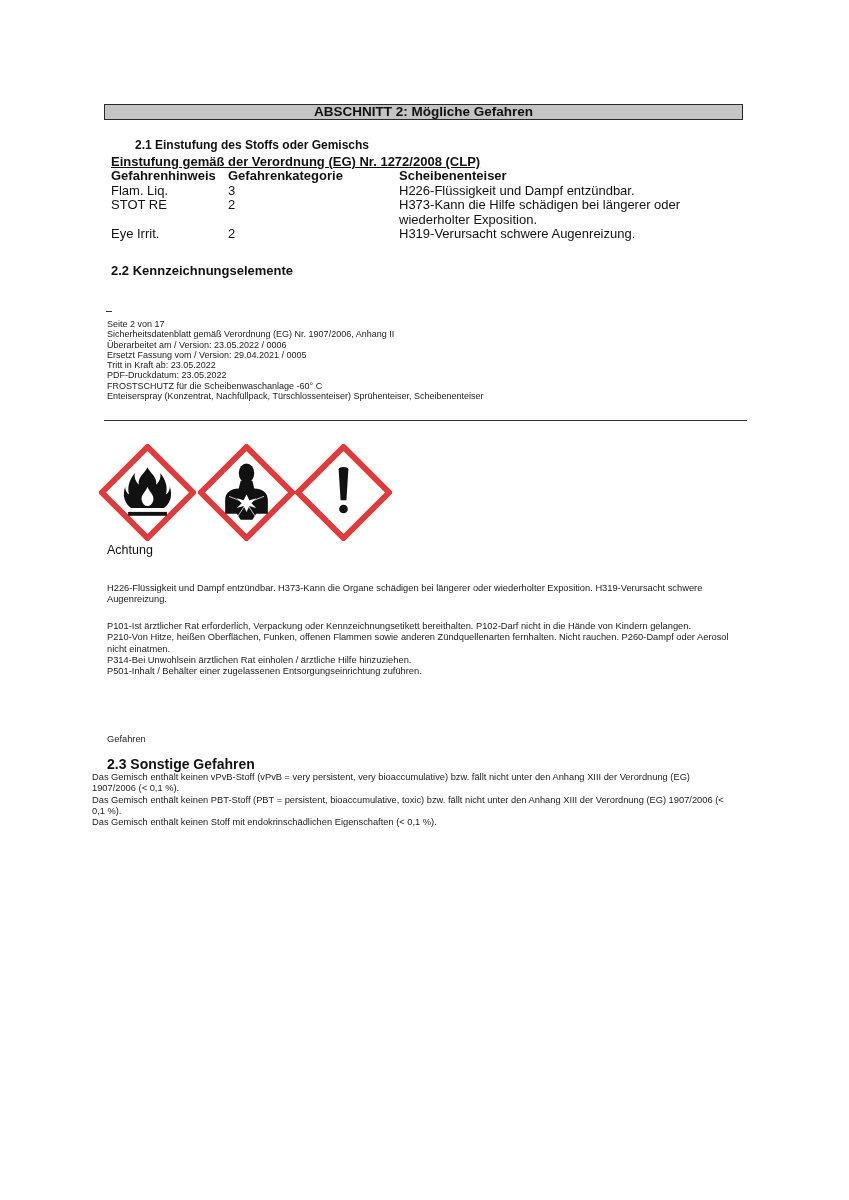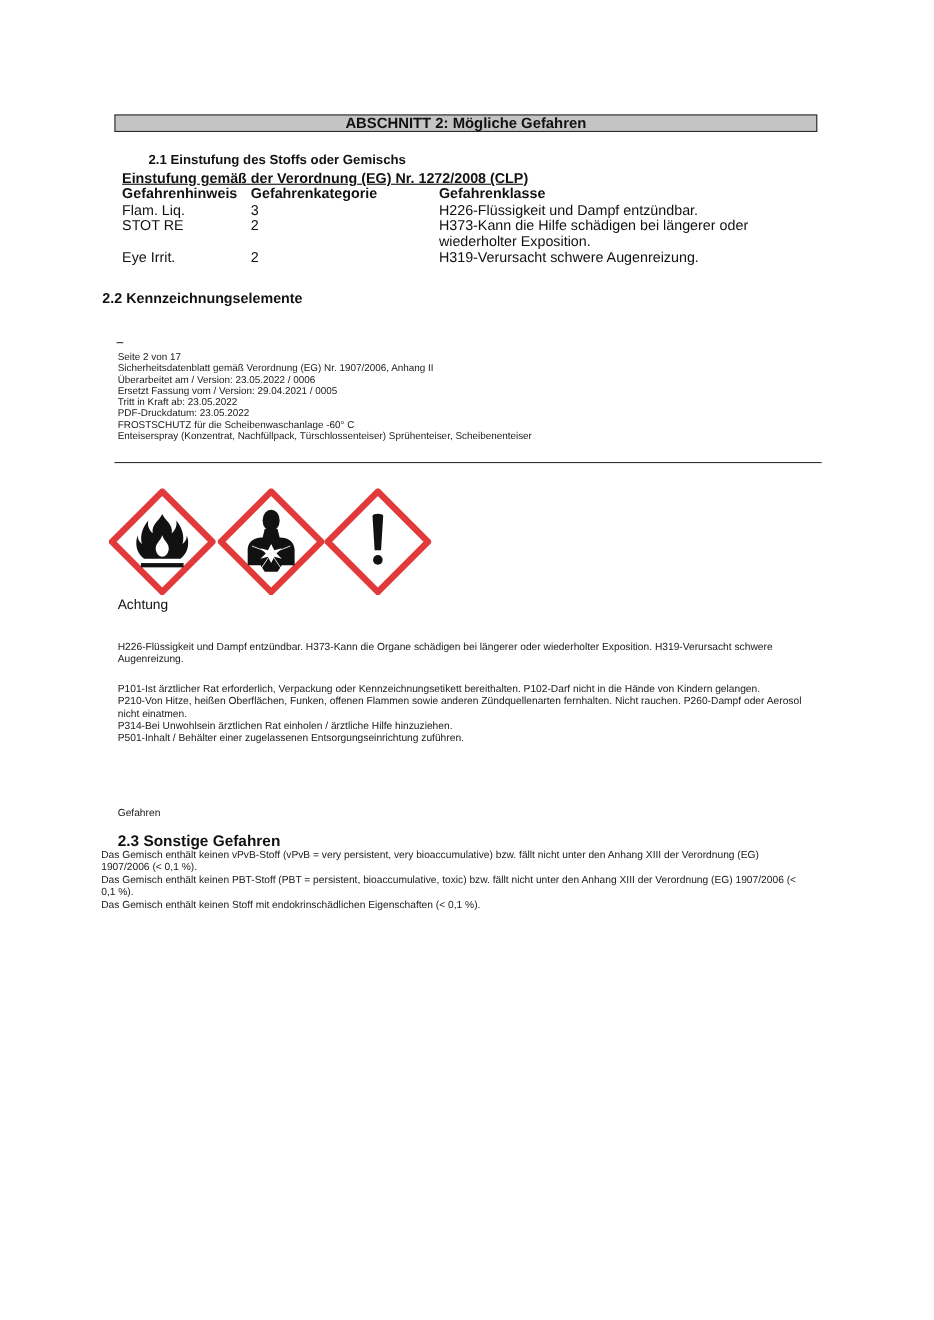--- a/index.html
+++ b/index.html
@@ -71,21 +71,21 @@
     }
     .class-table th {
       font-weight: bold;
     }
     .col1 { width: 117px; }
     .col2 { width: 171px; }
     .col3 { width: 352px; }
 
     .h22 {
       position: absolute;
-      left: 93px;
+      left: 111px;
       top: 263px;
       font-weight: bold;
       font-size: 13px;
       line-height: 15px;
     }
     .h22-sub {
       position: absolute;
       left: 111px;
       top: 279px;
       font-weight: bold;
@@ -187,21 +187,21 @@
   </div>
 
   <div class="h21">2.1 Einstufung des Stoffs oder Gemischs</div>
   <div class="h21-sub">Einstufung gemäß der Verordnung (EG) Nr. 1272/2008 (CLP)</div>
 
   <table class="class-table">
     <tbody>
         <tr>
       <th class="col1">Gefahrenhinweis</th>
       <th class="col2">Gefahrenkategorie</th>
-      <th class="col3">Gefahrenklasse</th>
+      <th class="col3">Scheibenenteiser</th>
     </tr>
     <tr>
       <td>Flam. Liq.</td>
       <td>3</td>
       <td>H226-Flüssigkeit und Dampf entzündbar.</td>
     </tr>
     <tr>
       <td>STOT RE</td>
       <td>2</td>
       <td>H373-Kann die Hilfe schädigen bei längerer oder wiederholter Exposition.</td>

